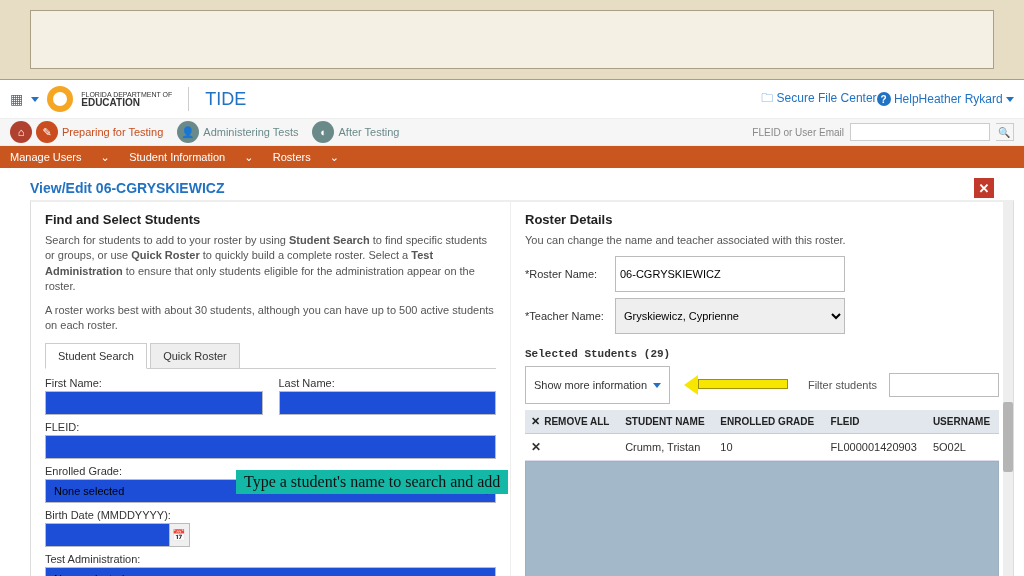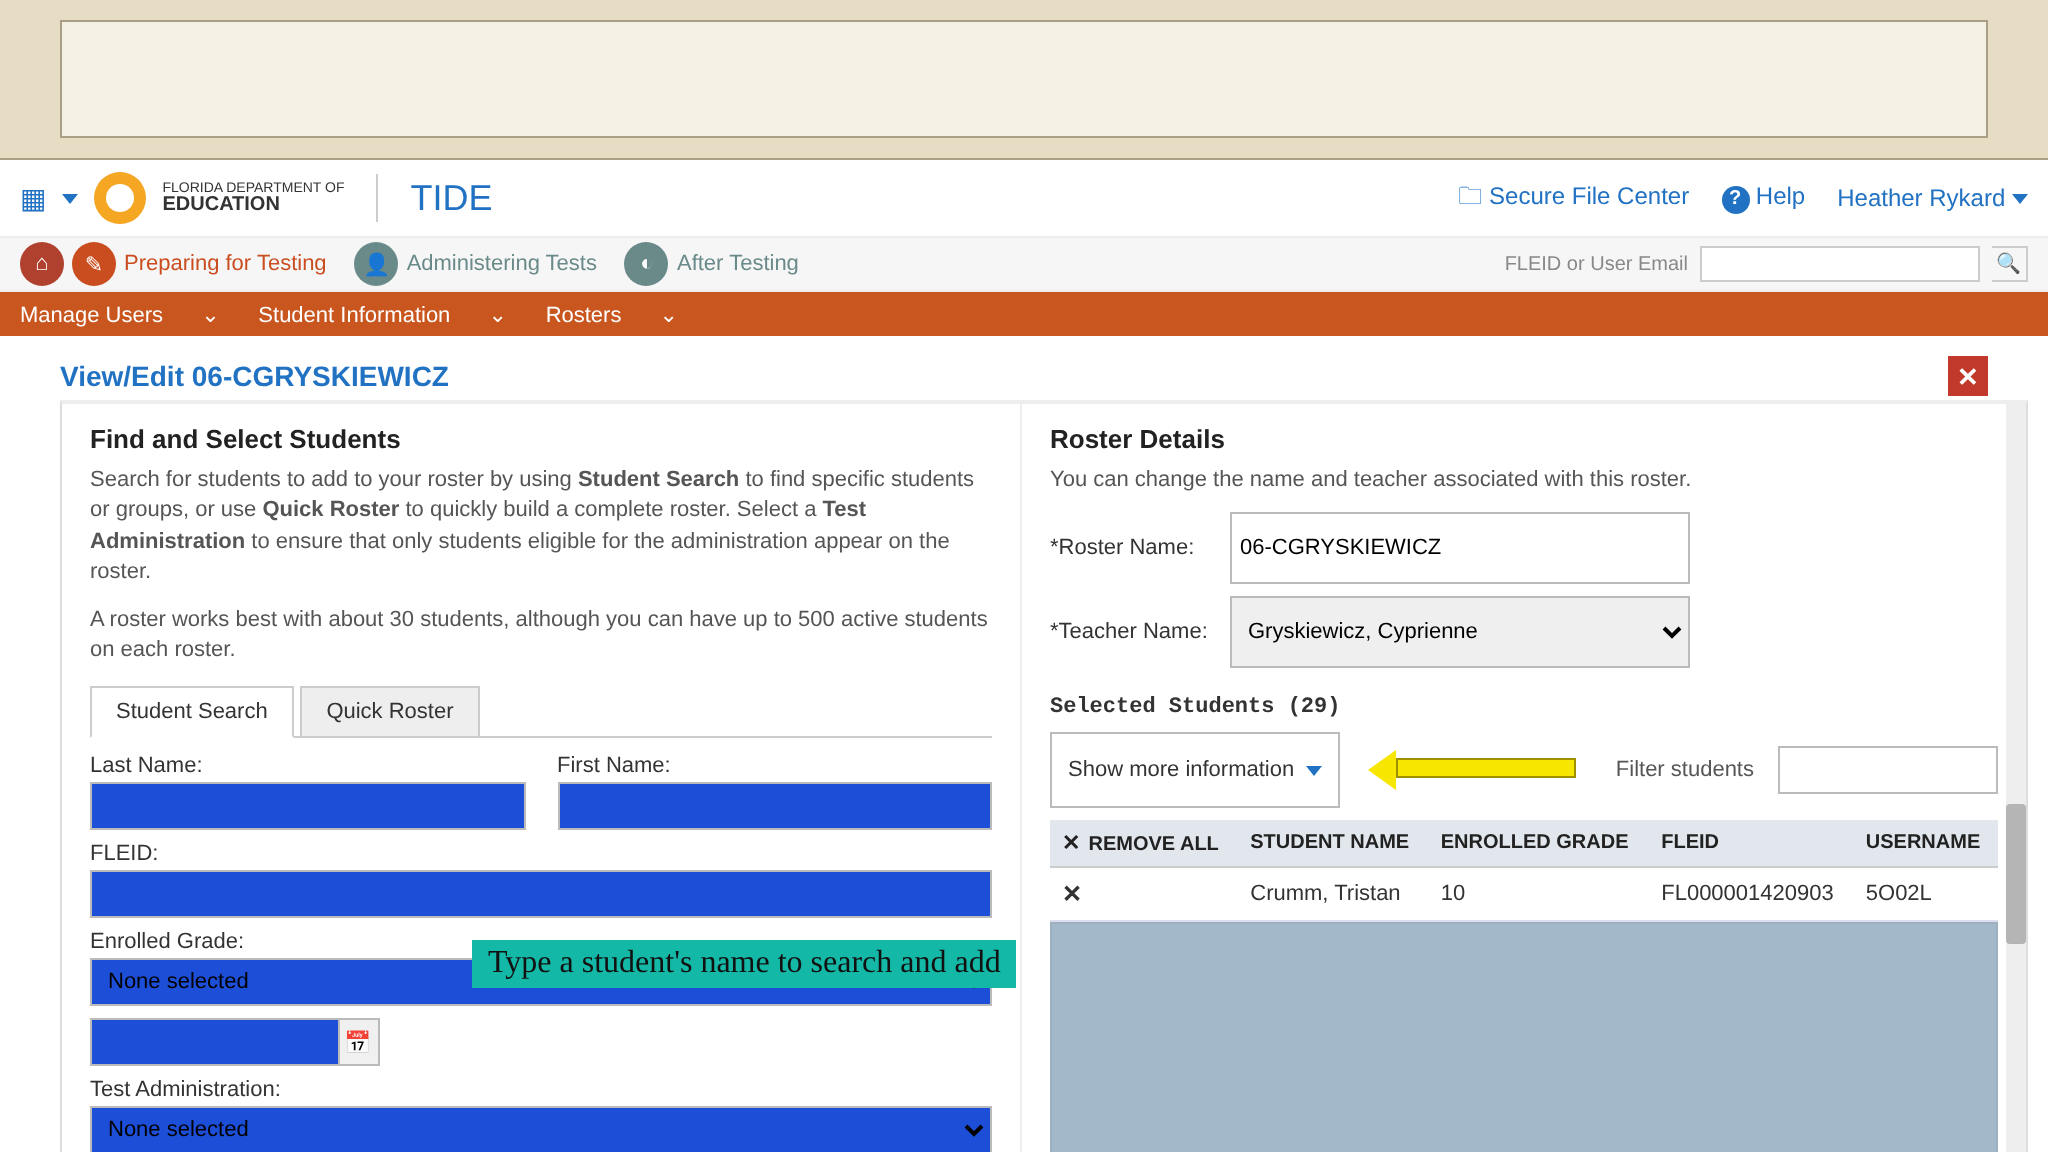--- a/index.html
+++ b/index.html
@@ -9,21 +9,21 @@
 .topbar { display: flex; align-items: center; padding: 6px 10px; background: #fff; min-height: 36px; }
 .topbar-left { display: flex; align-items: center; gap: 8px; }
 .grid-icon { color: #2272c3; font-size: 14px; cursor: pointer; }
 .chev { width: 0; height: 0; border-left: 4px solid transparent; border-right: 4px solid transparent; border-top: 5px solid #2272c3; display: inline-block; vertical-align: middle; }
 .logo-circ { width: 26px; height: 26px; background: #f5a623; border-radius: 50%; display: inline-block; position: relative; }
 .logo-circ::after { content: ""; position: absolute; width: 14px; height: 14px; border-radius: 50%; background: #fff; top: 6px; left: 6px; }
 .dept { font-size: 7px; line-height: 1; color: #333; }
 .dept b { font-size: 10px; display: block; }
 .divider-v { width: 1px; height: 24px; background: #ccc; margin: 0 8px; }
 .app-name { color: #2272c3; font-size: 18px; font-weight: 300; }
-.topbar-right { margin-left: auto; display: flex; align-items: center; gap: 16px; font-size: 12px; }
+.topbar-right { margin-left: auto; display: flex; align-items: center; font-size: 12px; }
 .link-blue { color: #2272c3; cursor: pointer; }
 .help-q { width: 14px; height: 14px; border-radius: 50%; background: #2272c3; color: #fff; display: inline-flex; align-items: center; justify-content: center; font-size: 10px; font-weight: bold; }
 .navrow { display: flex; align-items: center; background: #f6f6f6; padding: 2px 10px; border-top: 1px solid #eee; border-bottom: 1px solid #eee; }
 .nav-circ { width: 22px; height: 22px; border-radius: 50%; display: inline-flex; align-items: center; justify-content: center; font-size: 11px; color: #fff; margin-right: 4px; }
 .nav-item { display: flex; align-items: center; margin-right: 14px; font-size: 11px; color: #6a8a8a; cursor: pointer; }
 .nav-item.active { color: #c94d1e; }
 .nav-search { margin-left: auto; display: flex; align-items: center; gap: 6px; font-size: 10px; color: #888; }
 .nav-search input { border: 1px solid #ccc; padding: 2px 4px; width: 140px; height: 18px; font-size: 10px; }
 .nav-search .sicon { border: 1px solid #ccc; border-left: none; height: 18px; width: 18px; display: flex; align-items: center; justify-content: center; font-size: 10px; color: #666; }
 .redband { background: #c9561f; padding: 4px 10px; }
@@ -149,37 +149,38 @@
       </p>
       <p class="help-txt">A roster works best with about 30 students, although you can have up to 500 active students on each roster.</p>
 
       <div class="tabs">
         <span class="tab active">Student Search</span>
         <span class="tab">Quick Roster</span>
       </div>
 
       <div class="form2col">
         <div>
-          <label class="fld-label">Last Name:</label>
+          <label class="fld-label">First Name:</label>
           <input class="fld" type="text" style="">
         </div>
         <div>
-          <label class="fld-label">First Name:</label>
+          <label class="fld-label">Last Name:</label>
           <input class="fld" type="text" style="">
         </div>
       </div>
 
       <label class="fld-label">FLEID:</label>
       <input class="fld" style="margin-bottom: 6px;" type="text">
 
       <label class="fld-label">Enrolled Grade:</label>
       <select class="fld short" style="margin-bottom:6px">
         <option>None selected</option>
       </select>
 
+      <label class="fld-label">Birth Date (MMDDYYYY):</label>
       <div class="date-wrap" style="margin-bottom:6px">
         <input class="fld" type="text" style="">
         <span class="cal">📅</span>
       </div>
 
       <label class="fld-label">Test Administration:</label>
       <select class="fld short">
         <option>None selected</option>
       </select>
 

